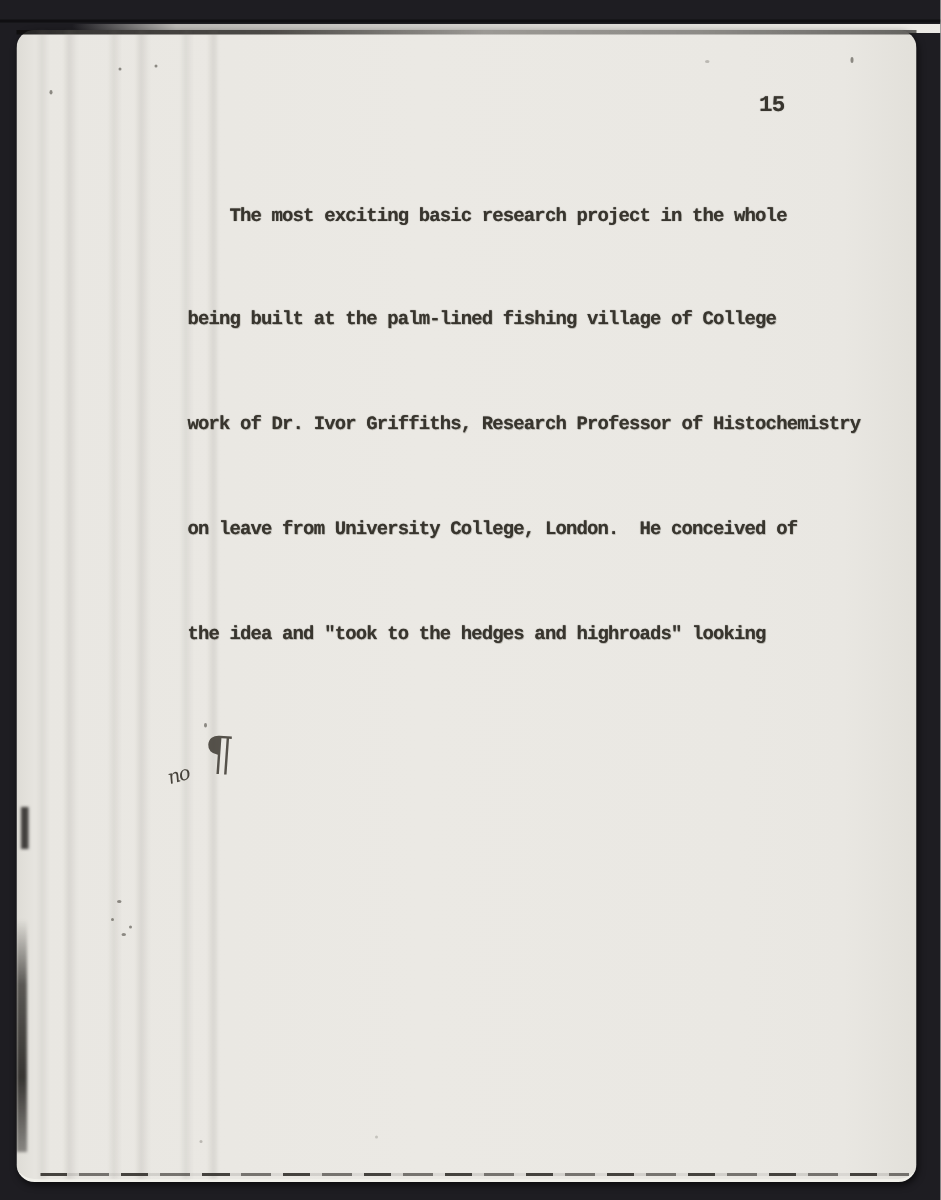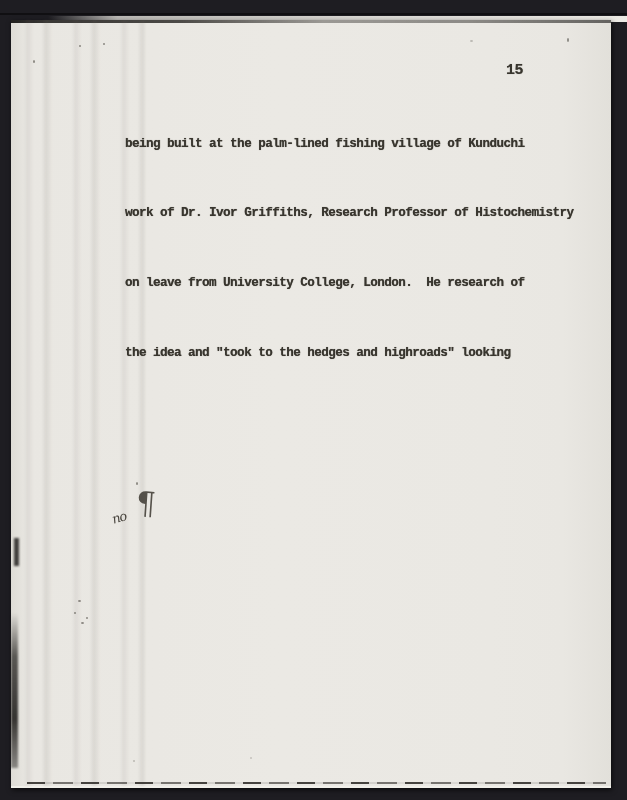--- a/index.html
+++ b/index.html
@@ -25,20 +25,21 @@
       rgba(214,212,207,0.85) 12%, rgba(228,226,221,0.95) 55%,
       rgba(236,234,229,1) 100%);
   }
 
   .page {
     position:absolute; left:11px; top:20px; width:600px; height:766px;
     background:linear-gradient(90deg, #dedcd6 0px, #e9e7e2 16px,
       #ebe9e4 45%, #eae8e3 80%, #e9e7e2 92%, #e2e0da 100%);
     box-shadow:1px 2px 5px rgba(0,0,0,0.65);
     border-bottom:2px solid #f1f0ea;
+    border-radius:12px;
   }
 
   .top-edge {
     position:absolute; left:0; right:0; top:0; height:3px;
     background:linear-gradient(90deg, rgba(14,13,12,0.9) 0%,
       rgba(26,24,22,0.85) 6%, rgba(36,34,31,0.8) 28%,
       rgba(58,55,51,0.45) 52%, rgba(47,45,42,0.5) 76%,
       rgba(32,31,29,0.65) 100%);
     filter:blur(0.4px);
   }
@@ -120,23 +121,24 @@
   <div class="seam"></div>
   <div class="behind-edge"></div>
 
   <div class="page">
     <div class="top-edge"></div>
     <div class="streaks"></div>
 
     <div class="page-number">15</div>
 
     <div class="text">
-      <div class="line">being built at the palm-lined fishing village of Kunduchi</div>
+      <div class="line">    The most exciting basic research project in the whole</div>
+      <div class="line">being built at the palm-lined fishing village of College</div>
       <div class="line">work of Dr. Ivor Griffiths, Research Professor of Histochemistry</div>
-      <div class="line">on leave from University College, London.  He research of</div>
+      <div class="line">on leave from University College, London.  He conceived of</div>
       <div class="line">the idea and "took to the hedges and highroads" looking</div>
       
       
       
       
       
       
       
       
       

